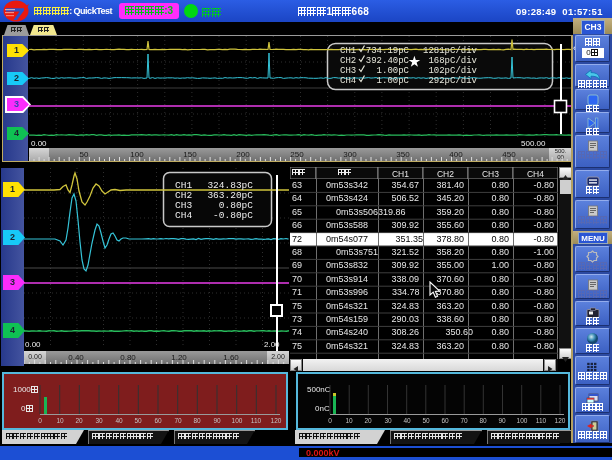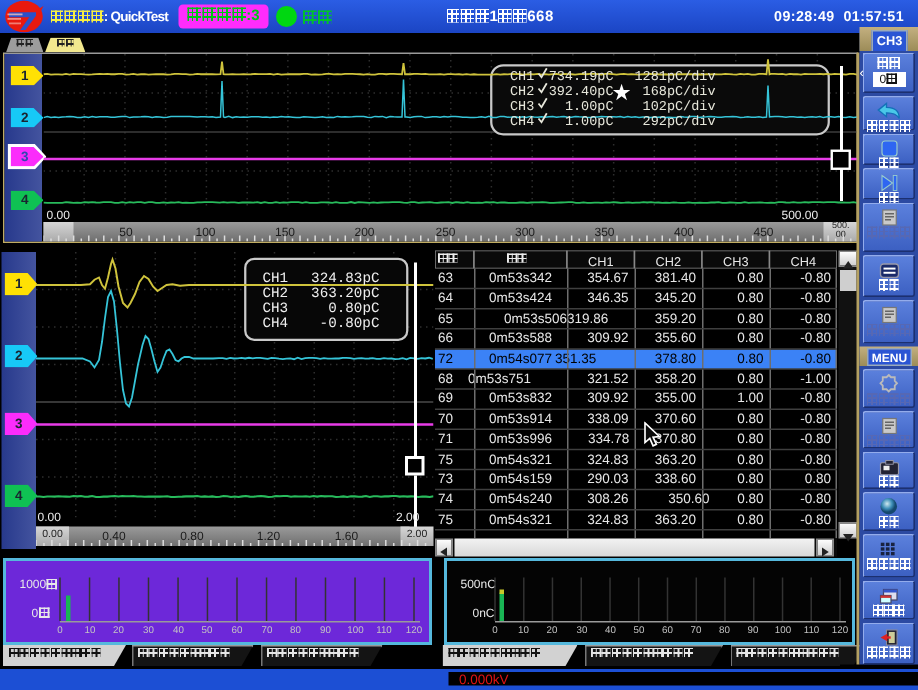--- a/index.html
+++ b/index.html
@@ -338,52 +338,52 @@
 <span class="a" style="left:2px">63</span>
 <span class="a" style="left:26px;width:62px;text-align:center">0m53s342</span>
 <span class="a" style="left:88px;width:41px;text-align:right">354.67</span>
 <span class="a" style="left:133px;width:41px;text-align:right">381.40</span>
 <span class="a" style="left:178px;width:41px;text-align:right">0.80</span>
 <span class="a" style="left:223px;width:41px;text-align:right">-0.80</span>
 </div>
 <div class="a" style="left:0;top:25.4px;width:268px;height:13.4px;line-height:13px">
 <span class="a" style="left:2px">64</span>
 <span class="a" style="left:26px;width:62px;text-align:center">0m53s424</span>
-<span class="a" style="left:88px;width:41px;text-align:right">346.35</span>
+<span class="a" style="left:88px;width:41px;text-align:right">506.52</span>
 <span class="a" style="left:133px;width:41px;text-align:right">345.20</span>
 <span class="a" style="left:178px;width:41px;text-align:right">0.80</span>
 <span class="a" style="left:223px;width:41px;text-align:right">-0.80</span>
 </div>
 <div class="a" style="left:0;top:38.8px;width:268px;height:13.4px;line-height:13px">
 <span class="a" style="left:2px">65</span>
 <span class="a" style="left:26px;width:62px;text-align:right">0m53s506</span>
 <span class="a" style="left:88px;width:41px;text-align:left">319.86</span>
 <span class="a" style="left:133px;width:41px;text-align:right">359.20</span>
 <span class="a" style="left:178px;width:41px;text-align:right">0.80</span>
 <span class="a" style="left:223px;width:41px;text-align:right">-0.80</span>
 </div>
 <div class="a" style="left:0;top:52.2px;width:268px;height:13.4px;line-height:13px">
 <span class="a" style="left:2px">66</span>
 <span class="a" style="left:26px;width:62px;text-align:center">0m53s588</span>
 <span class="a" style="left:88px;width:41px;text-align:right">309.92</span>
 <span class="a" style="left:133px;width:41px;text-align:right">355.60</span>
 <span class="a" style="left:178px;width:41px;text-align:right">0.80</span>
 <span class="a" style="left:223px;width:41px;text-align:right">-0.80</span>
 </div>
-<div class="a" style="left:0;top:65.6px;width:268px;height:13.4px;background:#3b82f6;color:#000;line-height:13px">
+<div class="a" style="left:0;top:65.6px;width:268px;height:13.4px;background:#ffffff;color:#000;line-height:13px">
 <span class="a" style="left:2px">72</span>
 <span class="a" style="left:26px;width:62px;text-align:center">0m54s077</span>
-<span class="a" style="left:80px;width:41px;text-align:left">351.35</span>
+<span class="a" style="left:92px;width:41px;text-align:right">351.35</span>
 <span class="a" style="left:133px;width:41px;text-align:right">378.80</span>
 <span class="a" style="left:178px;width:41px;text-align:right">0.80</span>
 <span class="a" style="left:223px;width:41px;text-align:right">-0.80</span>
 </div>
 <div class="a" style="left:0;top:79.0px;width:268px;height:13.4px;line-height:13px">
 <span class="a" style="left:2px">68</span>
-<span class="a" style="left:12px;width:62px;text-align:center">0m53s751</span>
+<span class="a" style="left:26px;width:62px;text-align:right">0m53s751</span>
 <span class="a" style="left:88px;width:41px;text-align:right">321.52</span>
 <span class="a" style="left:133px;width:41px;text-align:right">358.20</span>
 <span class="a" style="left:178px;width:41px;text-align:right">0.80</span>
 <span class="a" style="left:223px;width:41px;text-align:right">-1.00</span>
 </div>
 <div class="a" style="left:0;top:92.4px;width:268px;height:13.4px;line-height:13px">
 <span class="a" style="left:2px">69</span>
 <span class="a" style="left:26px;width:62px;text-align:center">0m53s832</span>
 <span class="a" style="left:88px;width:41px;text-align:right">309.92</span>
 <span class="a" style="left:133px;width:41px;text-align:right">355.00</span>
@@ -475,21 +475,21 @@
         <path d="M7 2 L7 8 L2.5 5 Z" fill="#222"></path>
       </svg></div>
 <div class="a" style="left:13px;top:0;width:240px;height:12px;background:linear-gradient(#f2f2f2,#d8d8d8)"></div>
 <div class="a" style="left:254px;top:0;width:12px;height:12px;background:linear-gradient(#fdfdfd,#cfcfcf);border:1px solid #888"><svg width="10" height="10">
         <path d="M3 2 L3 8 L7.5 5 Z" fill="#222"></path>
       </svg></div>
 </div>
 <svg class="a" style="left:429px;top:281px" width="12" height="18" viewBox="0 0 12 18">
 <path d="M1 1 L1 14 L4.2 11.2 L6.4 16.2 L8.6 15.2 L6.4 10.4 L10.6 10 Z" fill="#0a0a0a" stroke="#fff" stroke-width="1.1"></path>
 </svg>
-<div class="a" style="left:2px;top:372px;width:286px;height:58px;background:#6d28d9;border:2px solid #55b8dc">
+<div class="a" style="left:2px;top:372px;width:286px;height:58px;background:#7f1d1d;border:2px solid #55b8dc">
     <div class="hlbl" style="left:9px;top:11px">1000<i></i></div>
     <div class="hlbl" style="left:17px;top:30px">0<i></i></div>
     <svg class="a" style="left:0;top:0" width="282" height="54">
       <line x1="36" y1="40.5" x2="276" y2="40.5" stroke="#9a9a9a" stroke-width="1"></line>
       <line x1="36.0" y1="11" x2="36.0" y2="40" stroke="#333" stroke-width="1"></line>
       <line x1="55.7" y1="11" x2="55.7" y2="40" stroke="#333" stroke-width="1"></line>
       <line x1="75.3" y1="11" x2="75.3" y2="40" stroke="#333" stroke-width="1"></line>
       <line x1="95.0" y1="11" x2="95.0" y2="40" stroke="#333" stroke-width="1"></line>
       <line x1="114.7" y1="11" x2="114.7" y2="40" stroke="#333" stroke-width="1"></line>
       <line x1="134.3" y1="11" x2="134.3" y2="40" stroke="#333" stroke-width="1"></line>
@@ -552,21 +552,21 @@
     <div class="xlab" style="left:262px;top:43px">120</div>
   </div>
 <div class="tabL tA" style="left:2px;width:82px"><i></i><i></i><i></i><i></i><i></i><i></i><i></i><i></i><i></i></div>
 <div class="tabL tI" style="left:88px;width:81px"><i></i><i></i><i></i><i></i><i></i><i></i><i></i><i></i><i></i></div>
 <div class="tabL tI" style="left:174px;width:81px"><i></i><i></i><i></i><i></i><i></i><i></i><i></i><i></i><i></i></div>
 <div class="tabL tA" style="left:295px;width:90px"><i></i><i></i><i></i><i></i><i></i><i></i><i></i><i></i><i></i></div>
 <div class="tabL tI" style="left:390px;width:92px"><i></i><i></i><i></i><i></i><i></i><i></i><i></i><i></i><i></i><i></i></div>
 <div class="tabL tI" style="left:487px;width:90px"><i></i><i></i><i></i><i></i><i></i><i></i><i></i><i></i><i></i><i></i></div>
 <div class="a" style="left:0;top:446px;width:612px;height:14px;background:#1c4fd4">
 <div class="a" style="left:299px;top:2px;width:313px;height:9px;background:#000"></div>
-<div class="a" style="left:306px;top:2px;font-size:9px;font-weight:normal;color:#e01414">0.000kV</div>
+<div class="a" style="left:306px;top:2px;font-size:9px;font-weight:bold;color:#e01414">0.000kV</div>
 </div>
 <div class="a" style="left:560px;top:443px;width:52px;height:3px;background:#000"></div>
 <div class="a" style="left:571px;top:35px;width:2px;height:408px;background:#b4a062"></div>
 <div class="a" style="left:573px;top:22px;width:39px;height:421px;background:#2c4aa2"></div>
 <div class="a" style="left:573px;top:18px;width:39px;height:16px;background:linear-gradient(#c3b080,#9c8c58)"></div>
 <div class="a" style="left:581px;top:20px;width:24px;height:14px;background:#2a55d4;border:1px solid #9ab;border-bottom:none;color:#fff;font-size:8.5px;font-weight:bold;text-align:center;line-height:13px">CH3</div>
 <div class="a" style="left:573px;top:43px;color:#fff;font-size:9px">«</div>
 <div class="btn" style="top:35px;height:27px;padding-top:1px">
     <div class="btxt" style="font-size:9px;line-height:10px"><i></i><i></i></div>
     <div style="margin:1px auto 0;width:22px;height:10px;background:#fff;color:#111;font-size:8px;line-height:10px">0<i></i></div>

